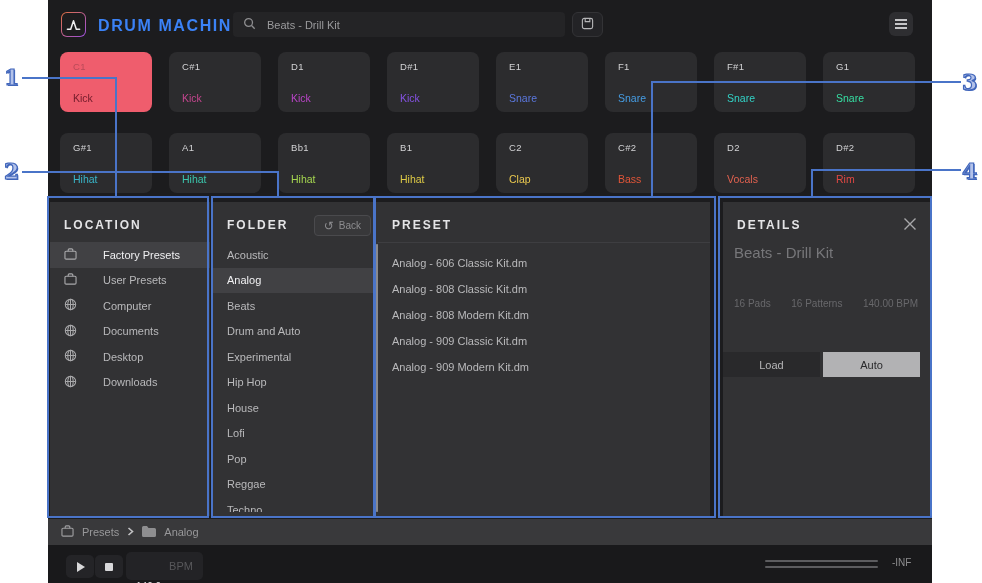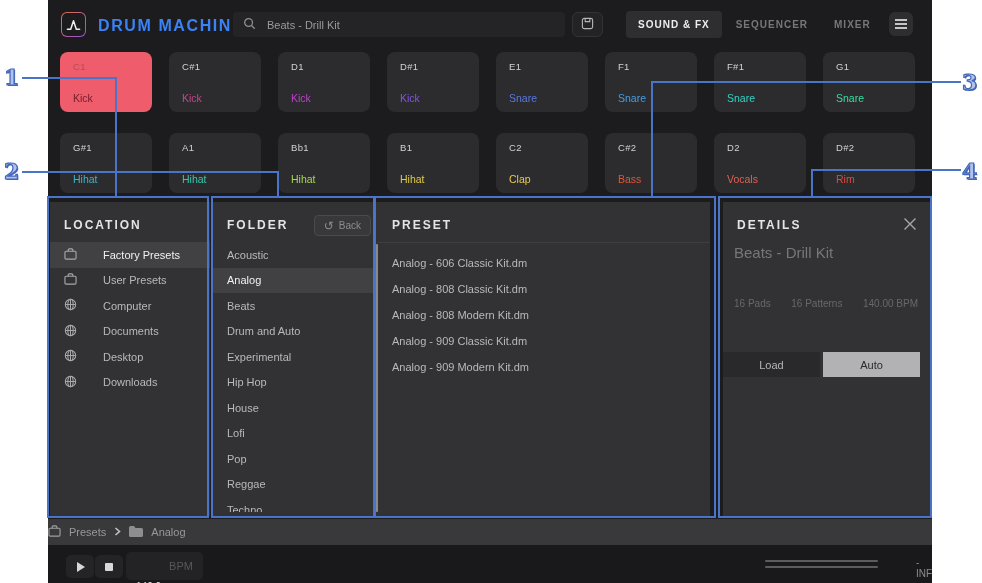--- a/index.html
+++ b/index.html
@@ -75,39 +75,39 @@
         font-size:10px;color:#68686b;}
   .details-btns{position:absolute;left:0;top:150px;width:calc(100% - 10px);
         display:grid;grid-template-columns:1fr 1fr;gap:3px;}
   .dbtn{height:25px;display:flex;align-items:center;justify-content:center;
         font-size:11px;cursor:pointer;}
   .dbtn.load{background:#29292b;color:#b5b5b7;}
   .dbtn.auto{background:#b2b2b4;color:#2a2a2c;}
 
   
   .breadcrumb{position:absolute;left:0;top:519px;width:100%;height:26px;background:#39393b;
-        display:flex;align-items:center;box-sizing:border-box;gap:8px;
+        display:flex;align-items:center;padding-left:13px;box-sizing:border-box;gap:8px;
         font-size:11px;color:#98989a;}
   .crumb{cursor:pointer;}
 
   
   .transport{position:absolute;left:0;top:545px;width:100%;height:38px;background:#19191b;}
   .t-btn{position:absolute;top:10px;width:28px;height:23px;background:#242427;border-radius:5px;
         display:flex;align-items:center;justify-content:center;cursor:pointer;}
   .t-play{left:18px;} .t-stop{left:47px;}
   .tri{width:0;height:0;border-left:8px solid #d8d8da;border-top:5px solid transparent;
         border-bottom:5px solid transparent;margin-left:2px;}
   .sq{width:8px;height:8px;background:#d8d8da;border-radius:1px;}
   .bpm{position:absolute;left:78px;top:7px;width:77px;height:28px;background:#232326;
         border-radius:5px;display:flex;align-items:center;justify-content:center;gap:8px;cursor:pointer;}
   .bpm .val{color:#e8e8ea;font-size:10px;margin-top:41px;}
   .bpm .unit{color:#58585b;font-size:11px;}
   .meter{position:absolute;left:717px;top:15px;width:113px;}
   .meter .line{height:2px;background:#5c5c5f;border-radius:1px;margin-bottom:4px;}
-  .level-label{position:absolute;left:868px;top:12px;font-size:10px;color:#8d8d8f;}
+  .level-label{position:absolute;left:844px;top:12px;font-size:10px;color:#8d8d8f;}
 
   
   .ann-line{position:absolute;background:#4a74c8;}
   .ann-box{position:absolute;border:2px solid #4a74c8;box-sizing:border-box;pointer-events:none;}
   .ann-num{position:absolute;font-family:"DejaVu Serif",serif;font-size:22px;font-weight:bold;
         color:#b3c2ea;-webkit-text-stroke:1.2px #4166bb;text-shadow:1px 1px 0 #4166bb;}
 </style>
 </head>
 <body>
 
@@ -132,25 +132,20 @@
         </span>
         <input readonly="" value="Beats - Drill Kit" style="">
       </div>
       <div class="save-btn">
         <span>
           <svg width="13" height="13" viewBox="0 0 14 14" fill="none" stroke="#b5b5b7" stroke-width="1.2">
               <rect x="1.5" y="1.5" width="11" height="11" rx="2"></rect>
               <path d="M4.5 1.5 v3.5 h5 v-3.5"></path>
             </svg>
         </span>
-      </div>
-      <div class="tabs">
-        <div class="tab active">SOUND &amp; FX</div>
-        <div class="tab">SEQUENCER</div>
-        <div class="tab">MIXER</div>
       </div>
       <div class="menu-btn">
         <div class="bar"></div>
         <div class="bar"></div>
         <div class="bar"></div>
       </div>
     </div>
 
     <div class="pads">
       <div class="pad-row" id="pad-row-0">

